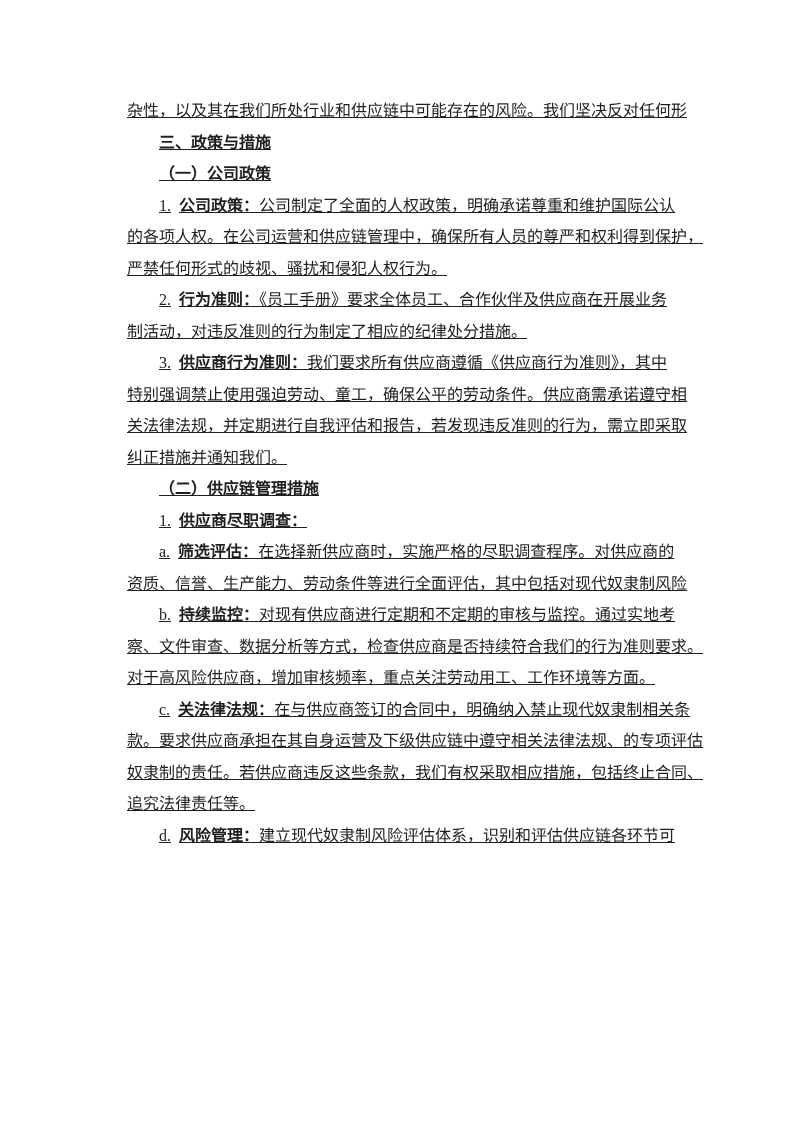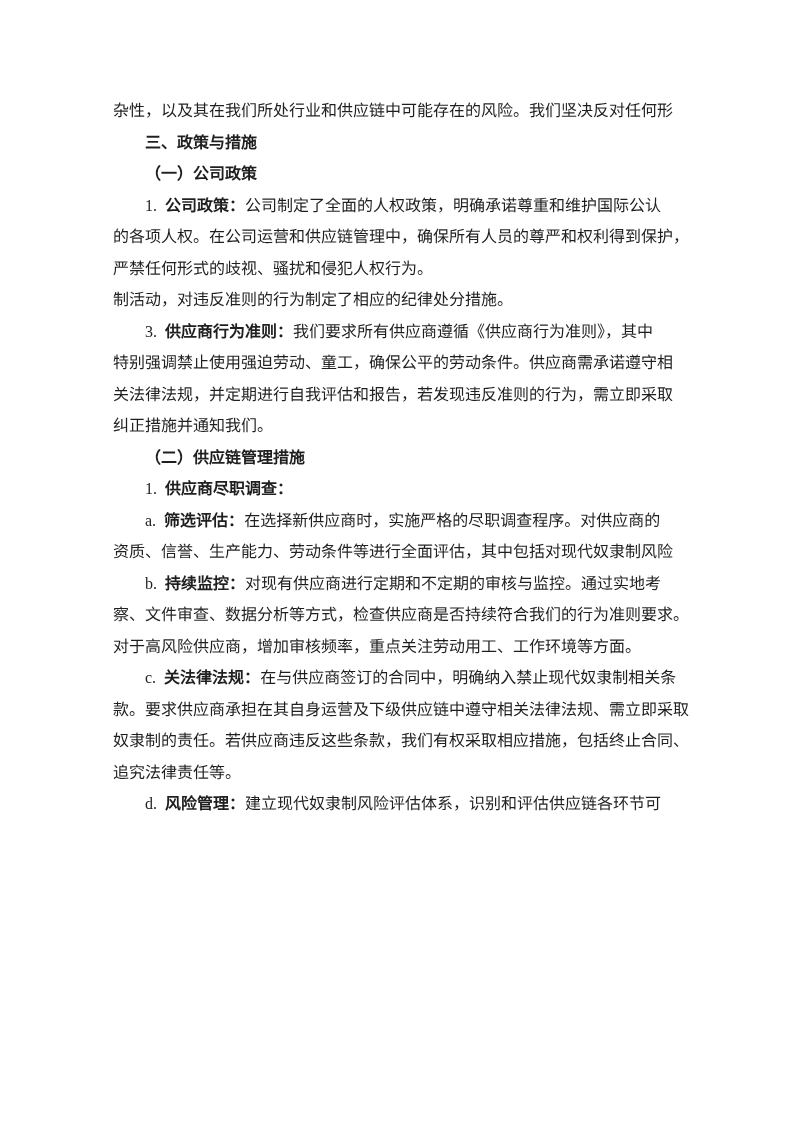--- a/index.html
+++ b/index.html
@@ -11,27 +11,28 @@
   }
   .page {
     position: relative;
     width: 793px;
     height: 1122px;
     background: #ffffff;
     overflow: hidden;
   }
   .doc-content {
     position: absolute;
-    left: 113px;
+    left: 127px;
     top: 95px;
     width: 567px;
     color: #1f1f1f;
     font-size: 16px;
     line-height: 31.5px;
     letter-spacing: 0;
+    text-decoration: underline;
   }
   .para { margin: 0; }
   .line { white-space: nowrap; }
   .line.indent { text-indent: 32px; }
   .bold { font-weight: 700; }
   .seg-prefix { margin-right: 8px; }
   .heading .seg { font-weight: 700; }
 </style>
 </head>
 <body>
@@ -46,20 +47,21 @@
       </div>
       <div class="para heading">
         <div class="line indent"><span class="seg bold">（一）公司政策</span></div>
       </div>
       <div class="para">
         <div class="line indent"><span class="seg seg-prefix">1.</span><span class="seg bold">公司政策：</span><span class="seg">公司制定了全面的人权政策，明确承诺尊重和维护国际公认</span></div>
         <div class="line"><span class="seg">的各项人权。在公司运营和供应链管理中，确保所有人员的尊严和权利得到保护，</span></div>
         <div class="line"><span class="seg">严禁任何形式的歧视、骚扰和侵犯人权行为。</span></div>
       </div>
       <div class="para">
+        <div class="line indent"><span class="seg seg-prefix">2.</span><span class="seg bold">行为准则：</span><span class="seg">《员工手册》要求全体员工、合作伙伴及供应商在开展业务</span></div>
         <div class="line"><span class="seg">制活动，对违反准则的行为制定了相应的纪律处分措施。</span></div>
       </div>
       <div class="para">
         <div class="line indent"><span class="seg seg-prefix">3.</span><span class="seg bold">供应商行为准则：</span><span class="seg">我们要求所有供应商遵循《供应商行为准则》，其中</span></div>
         <div class="line"><span class="seg">特别强调禁止使用强迫劳动、童工，确保公平的劳动条件。供应商需承诺遵守相</span></div>
         <div class="line"><span class="seg">关法律法规，并定期进行自我评估和报告，若发现违反准则的行为，需立即采取</span></div>
         <div class="line"><span class="seg">纠正措施并通知我们。</span></div>
       </div>
       <div class="para heading">
         <div class="line indent"><span class="seg bold">（二）供应链管理措施</span></div>
@@ -71,21 +73,21 @@
         <div class="line indent"><span class="seg seg-prefix">a.</span><span class="seg bold">筛选评估：</span><span class="seg">在选择新供应商时，实施严格的尽职调查程序。对供应商的</span></div>
         <div class="line"><span class="seg">资质、信誉、生产能力、劳动条件等进行全面评估，其中包括对现代奴隶制风险</span></div>
       </div>
       <div class="para">
         <div class="line indent"><span class="seg seg-prefix">b.</span><span class="seg bold">持续监控：</span><span class="seg">对现有供应商进行定期和不定期的审核与监控。通过实地考</span></div>
         <div class="line"><span class="seg">察、文件审查、数据分析等方式，检查供应商是否持续符合我们的行为准则要求。</span></div>
         <div class="line"><span class="seg">对于高风险供应商，增加审核频率，重点关注劳动用工、工作环境等方面。</span></div>
       </div>
       <div class="para">
         <div class="line indent"><span class="seg seg-prefix">c.</span><span class="seg bold">关法律法规：</span><span class="seg">在与供应商签订的合同中，明确纳入禁止现代奴隶制相关条</span></div>
-        <div class="line"><span class="seg">款。要求供应商承担在其自身运营及下级供应链中遵守相关法律法规、需立即采取</span></div>
+        <div class="line"><span class="seg">款。要求供应商承担在其自身运营及下级供应链中遵守相关法律法规、的专项评估</span></div>
         <div class="line"><span class="seg">奴隶制的责任。若供应商违反这些条款，我们有权采取相应措施，包括终止合同、</span></div>
         <div class="line"><span class="seg">追究法律责任等。</span></div>
       </div>
       <div class="para">
         <div class="line indent"><span class="seg seg-prefix">d.</span><span class="seg bold">风险管理：</span><span class="seg">建立现代奴隶制风险评估体系，识别和评估供应链各环节可</span></div>
       </div>
     </div>
 </div>
 
 </body></html>

